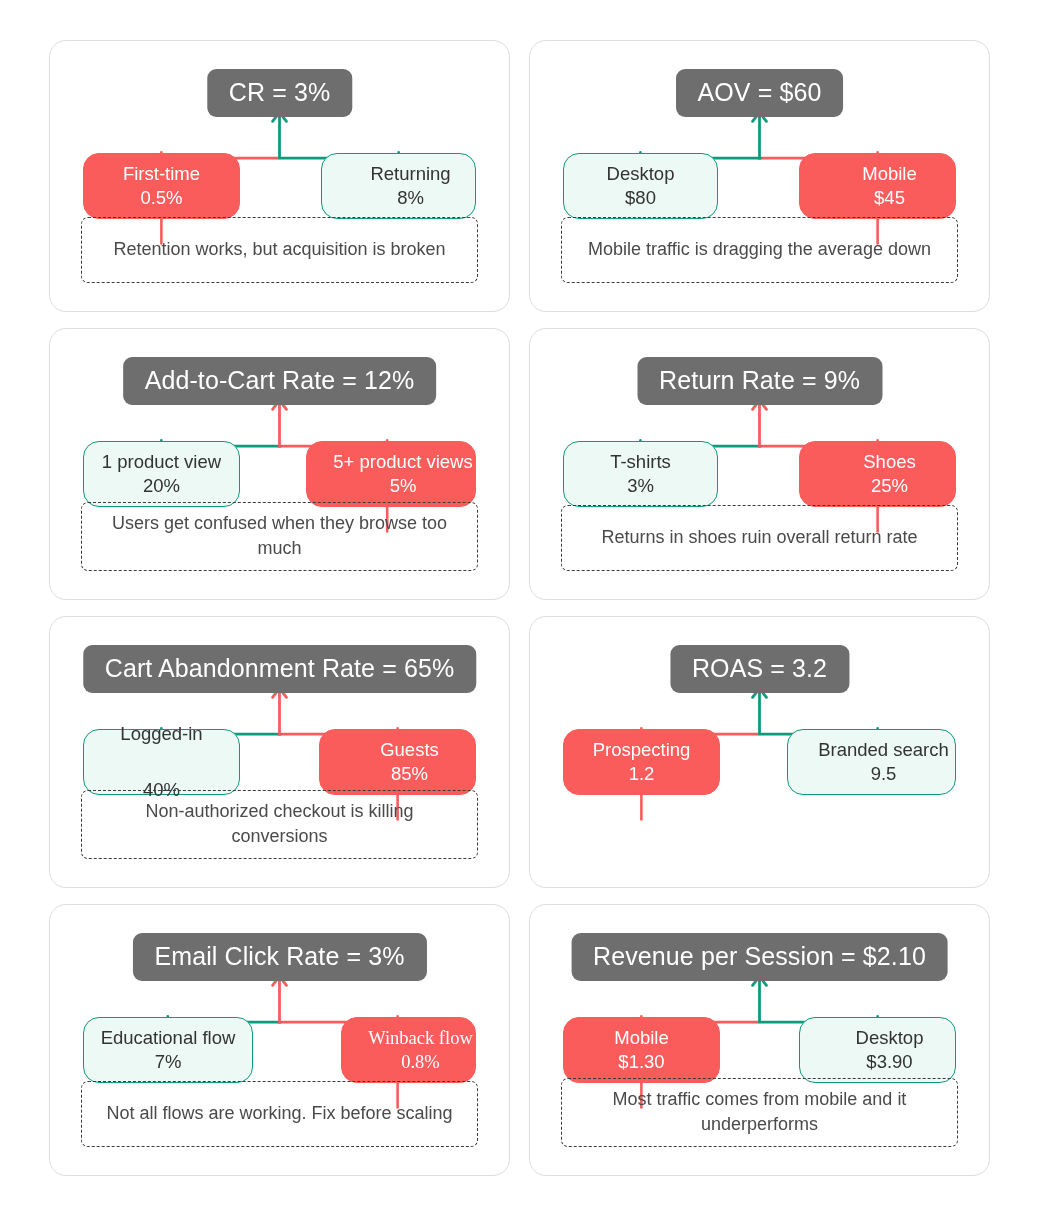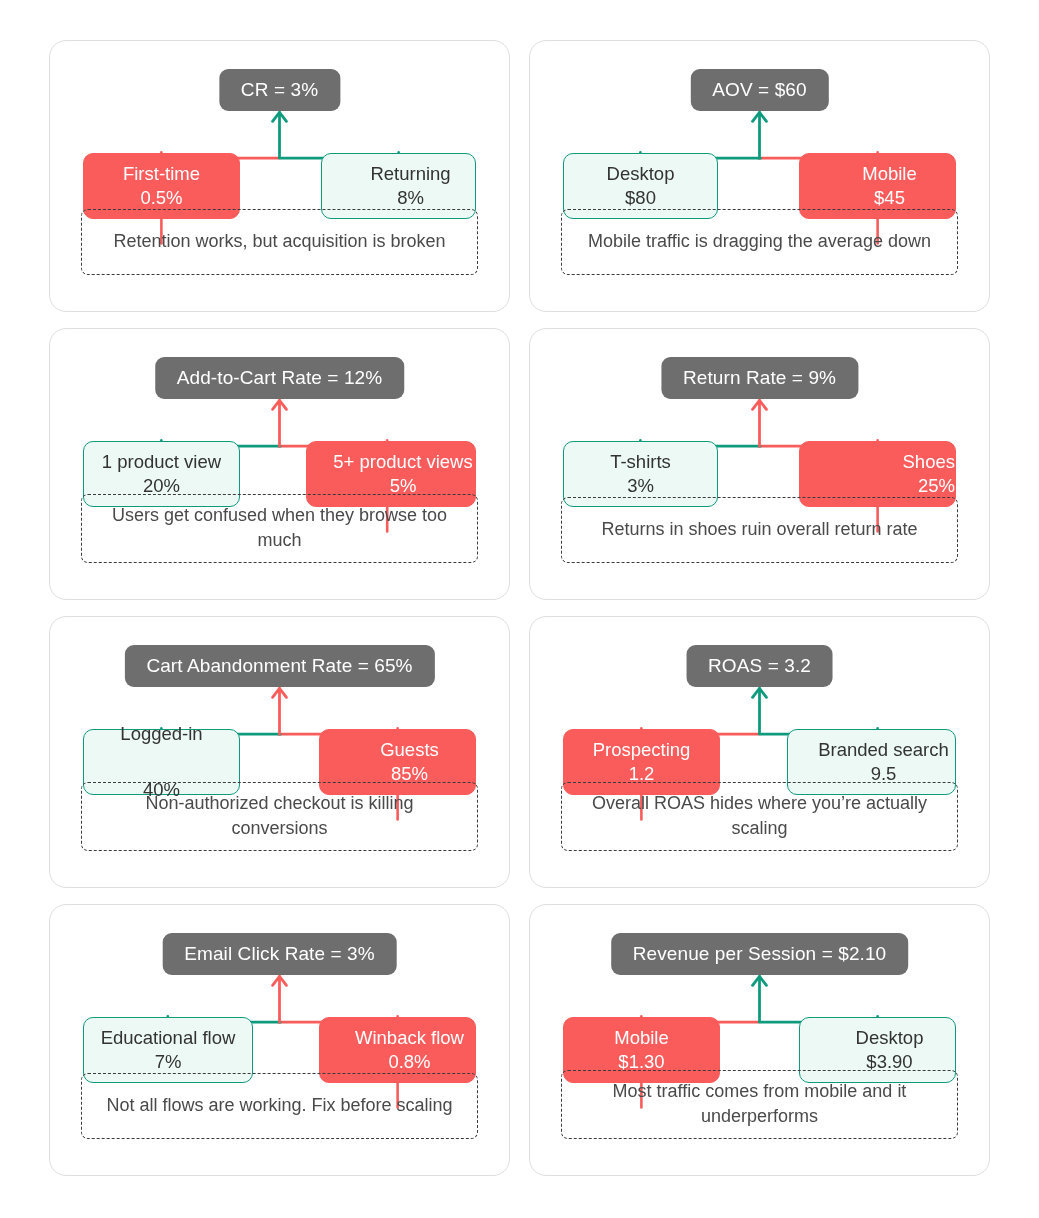--- a/index.html
+++ b/index.html
@@ -36,21 +36,21 @@
   
   .metric {
     position: absolute;
     top: 28px;
     left: 50%;
     transform: translateX(-50%);
     background: #6e6e6e;
     color: #ffffff;
     border-radius: 9px;
     padding: 11px 22px 12px 22px;
-    font-size: 19px;
+    font-size: 25px;
     line-height: 1;
     white-space: nowrap;
     letter-spacing: .1px;
     z-index: 4;
   }
 
   
   .wires {
     position: absolute;
     left: 0;
@@ -69,21 +69,21 @@
     width: 100%;
     height: 66px;
     z-index: 3;
     pointer-events: none;
   }
 
   .seg {
     position: absolute;
     top: 0;
     height: 66px;
-    border-radius: 10px;
+    border-radius: 16px;
     display: flex;
     flex-direction: column;
     align-items: center;
     justify-content: center;
     gap: 3px;
     font-size: 18.5px;
     line-height: 1.1;
     white-space: nowrap;
     pointer-events: auto;
   }
@@ -105,21 +105,21 @@
 
   
   .seg.left  { left: 33px; }
   .seg.right { right: 33px; padding-left: 24px; }
 
   
   .note {
     position: absolute;
     left: 31px;
     right: 31px;
-    bottom: 36px;
+    bottom: 28px;
     min-height: 66px;
     border: 1.5px dashed #3b3b3b;
     border-radius: 7px;
     display: flex;
     align-items: center;
     justify-content: center;
     text-align: center;
     padding: 8px 14px;
     font-size: 18px;
     line-height: 1.42;
@@ -202,21 +202,21 @@
         <path d="M 110.5 112 L 110.5 124 Q 110.5 118 116.5 118 L 231.5 118" fill="none" stroke="#0E9A7C" stroke-width="2.6" stroke-linecap="round"></path>
         <path d="M 230.5 118 L 230.5 72" fill="none" stroke="#FA5C5C" stroke-width="2.8" stroke-linecap="round"></path>
         <path d="M 223.5 81 L 230.5 72 L 237.5 81" fill="none" stroke="#FA5C5C" stroke-width="2.8" stroke-linecap="round" stroke-linejoin="round"></path>
         <path d="M 349.5 178 L 349.5 204" fill="none" stroke="#FA5C5C" stroke-width="2.6" stroke-linecap="round"></path>
       </svg>
       <div class="segs">
         <div class="seg left good" style="width: 155px;">
           <span class="seg-label">T-shirts</span>
           <span class="seg-value">3%</span>
         </div>
-        <div class="seg right bad" style="width: 157px; align-items: flex-end;">
+        <div class="seg right bad" style="width: 157px;">
           <span class="seg-label">Shoes</span>
           <span class="seg-value">25%</span>
         </div>
       </div>
       <div class="note">Returns in shoes ruin overall return rate</div>
     </div>
     <div class="card">
       <div class="metric">Cart Abandonment Rate = 65%</div>
       <svg class="wires" viewBox="0 0 461 272" width="461" height="272">
         <path d="M 349.5 112 L 349.5 124 Q 349.5 118 343.5 118 L 229.5 118" fill="none" stroke="#FA5C5C" stroke-width="2.6" stroke-linecap="round"></path>
@@ -249,37 +249,36 @@
       <div class="segs">
         <div class="seg left bad" style="width: 157px;">
           <span class="seg-label">Prospecting</span>
           <span class="seg-value">1.2</span>
         </div>
         <div class="seg right good" style="width: 169px;">
           <span class="seg-label">Branded search</span>
           <span class="seg-value">9.5</span>
         </div>
       </div>
-      <div class="note">Overall ROAS hides where you’re actually scaling</div>
     </div>
     <div class="card">
       <div class="metric">Email Click Rate = 3%</div>
       <svg class="wires" viewBox="0 0 461 272" width="461" height="272">
         <path d="M 349.5 112 L 349.5 124 Q 349.5 118 343.5 118 L 229.5 118" fill="none" stroke="#FA5C5C" stroke-width="2.6" stroke-linecap="round"></path>
         <path d="M 118 112 L 118 124 Q 118 118 124 118 L 231.5 118" fill="none" stroke="#0E9A7C" stroke-width="2.6" stroke-linecap="round"></path>
         <path d="M 230.5 118 L 230.5 72" fill="none" stroke="#FA5C5C" stroke-width="2.8" stroke-linecap="round"></path>
         <path d="M 223.5 81 L 230.5 72 L 237.5 81" fill="none" stroke="#FA5C5C" stroke-width="2.8" stroke-linecap="round" stroke-linejoin="round"></path>
         <path d="M 349.5 178 L 349.5 204" fill="none" stroke="#FA5C5C" stroke-width="2.6" stroke-linecap="round"></path>
       </svg>
       <div class="segs">
         <div class="seg left good" style="width: 170px;">
           <span class="seg-label">Educational flow</span>
           <span class="seg-value">7%</span>
         </div>
-        <div class="seg right bad" style="width: 157px;">
+        <div class="seg right bad" style="width: 135px; font-family: Liberation Serif, serif;">
           <span class="seg-label">Winback flow</span>
           <span class="seg-value">0.8%</span>
         </div>
       </div>
       <div class="note">Not all flows are working. Fix before scaling</div>
     </div>
     <div class="card">
       <div class="metric">Revenue per Session = $2.10</div>
       <svg class="wires" viewBox="0 0 461 272" width="461" height="272">
         <path d="M 111.5 112 L 111.5 124 Q 111.5 118 117.5 118 L 229.5 118" fill="none" stroke="#FA5C5C" stroke-width="2.6" stroke-linecap="round"></path>

